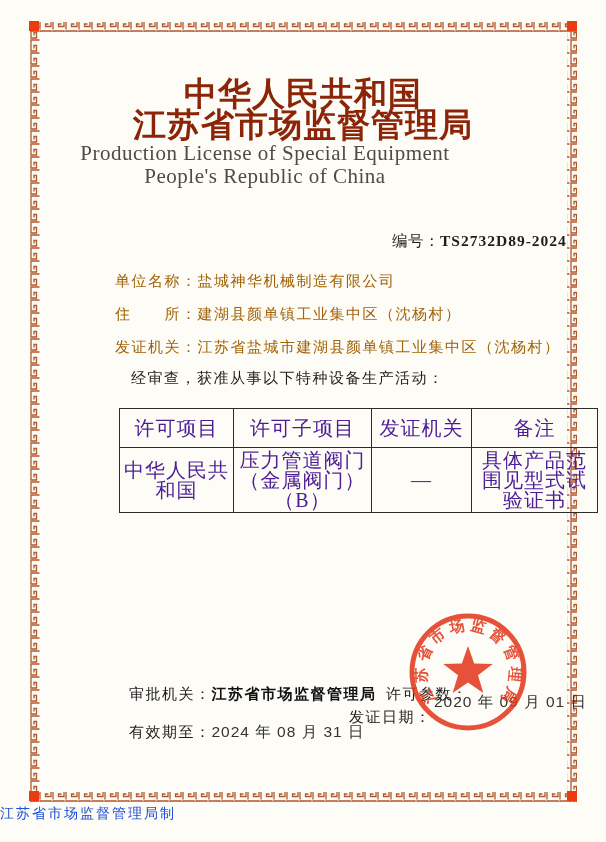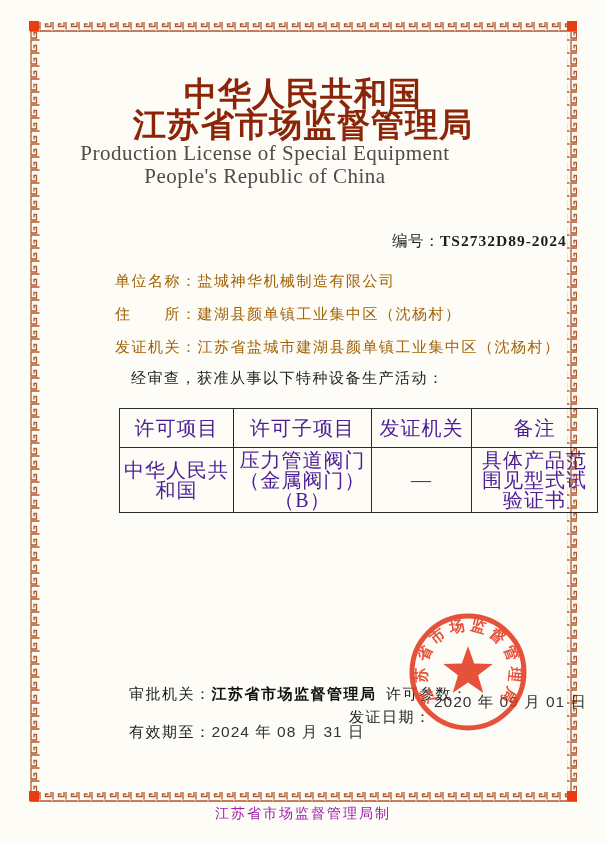--- a/index.html
+++ b/index.html
@@ -53,22 +53,22 @@
   .val-date{
     font-family:"Liberation Sans","DejaVu Sans",sans-serif;
     font-size:15.5px;color:#333;letter-spacing:1px;font-weight:normal;
   }
 
   
   .seal-svg{position:absolute;left:388px;top:592px;opacity:0.88;pointer-events:none;}
 
   
   .footer-print{
-    position:absolute;left:0;top:805px;width:606px;text-align:center;
-    font-size:14px;letter-spacing:2px;color:#a21caf;
+    position:absolute;left:0;top:805px;width:606px;
+    font-size:14px;letter-spacing:2px;color:#1d4ed8;
   }
 </style>
 </head>
 <body>
 
 <svg class="frame-svg" width="606" height="842" aria-hidden="true">
   <defs>
     <pattern id="meander-h" width="13" height="10" patternUnits="userSpaceOnUse">
       <path d="M1 9.5 V1 H12 V6.5 H6.5 V4 H9.5" fill="none" stroke="#b2562c" stroke-width="1.3"></path>
     </pattern>

